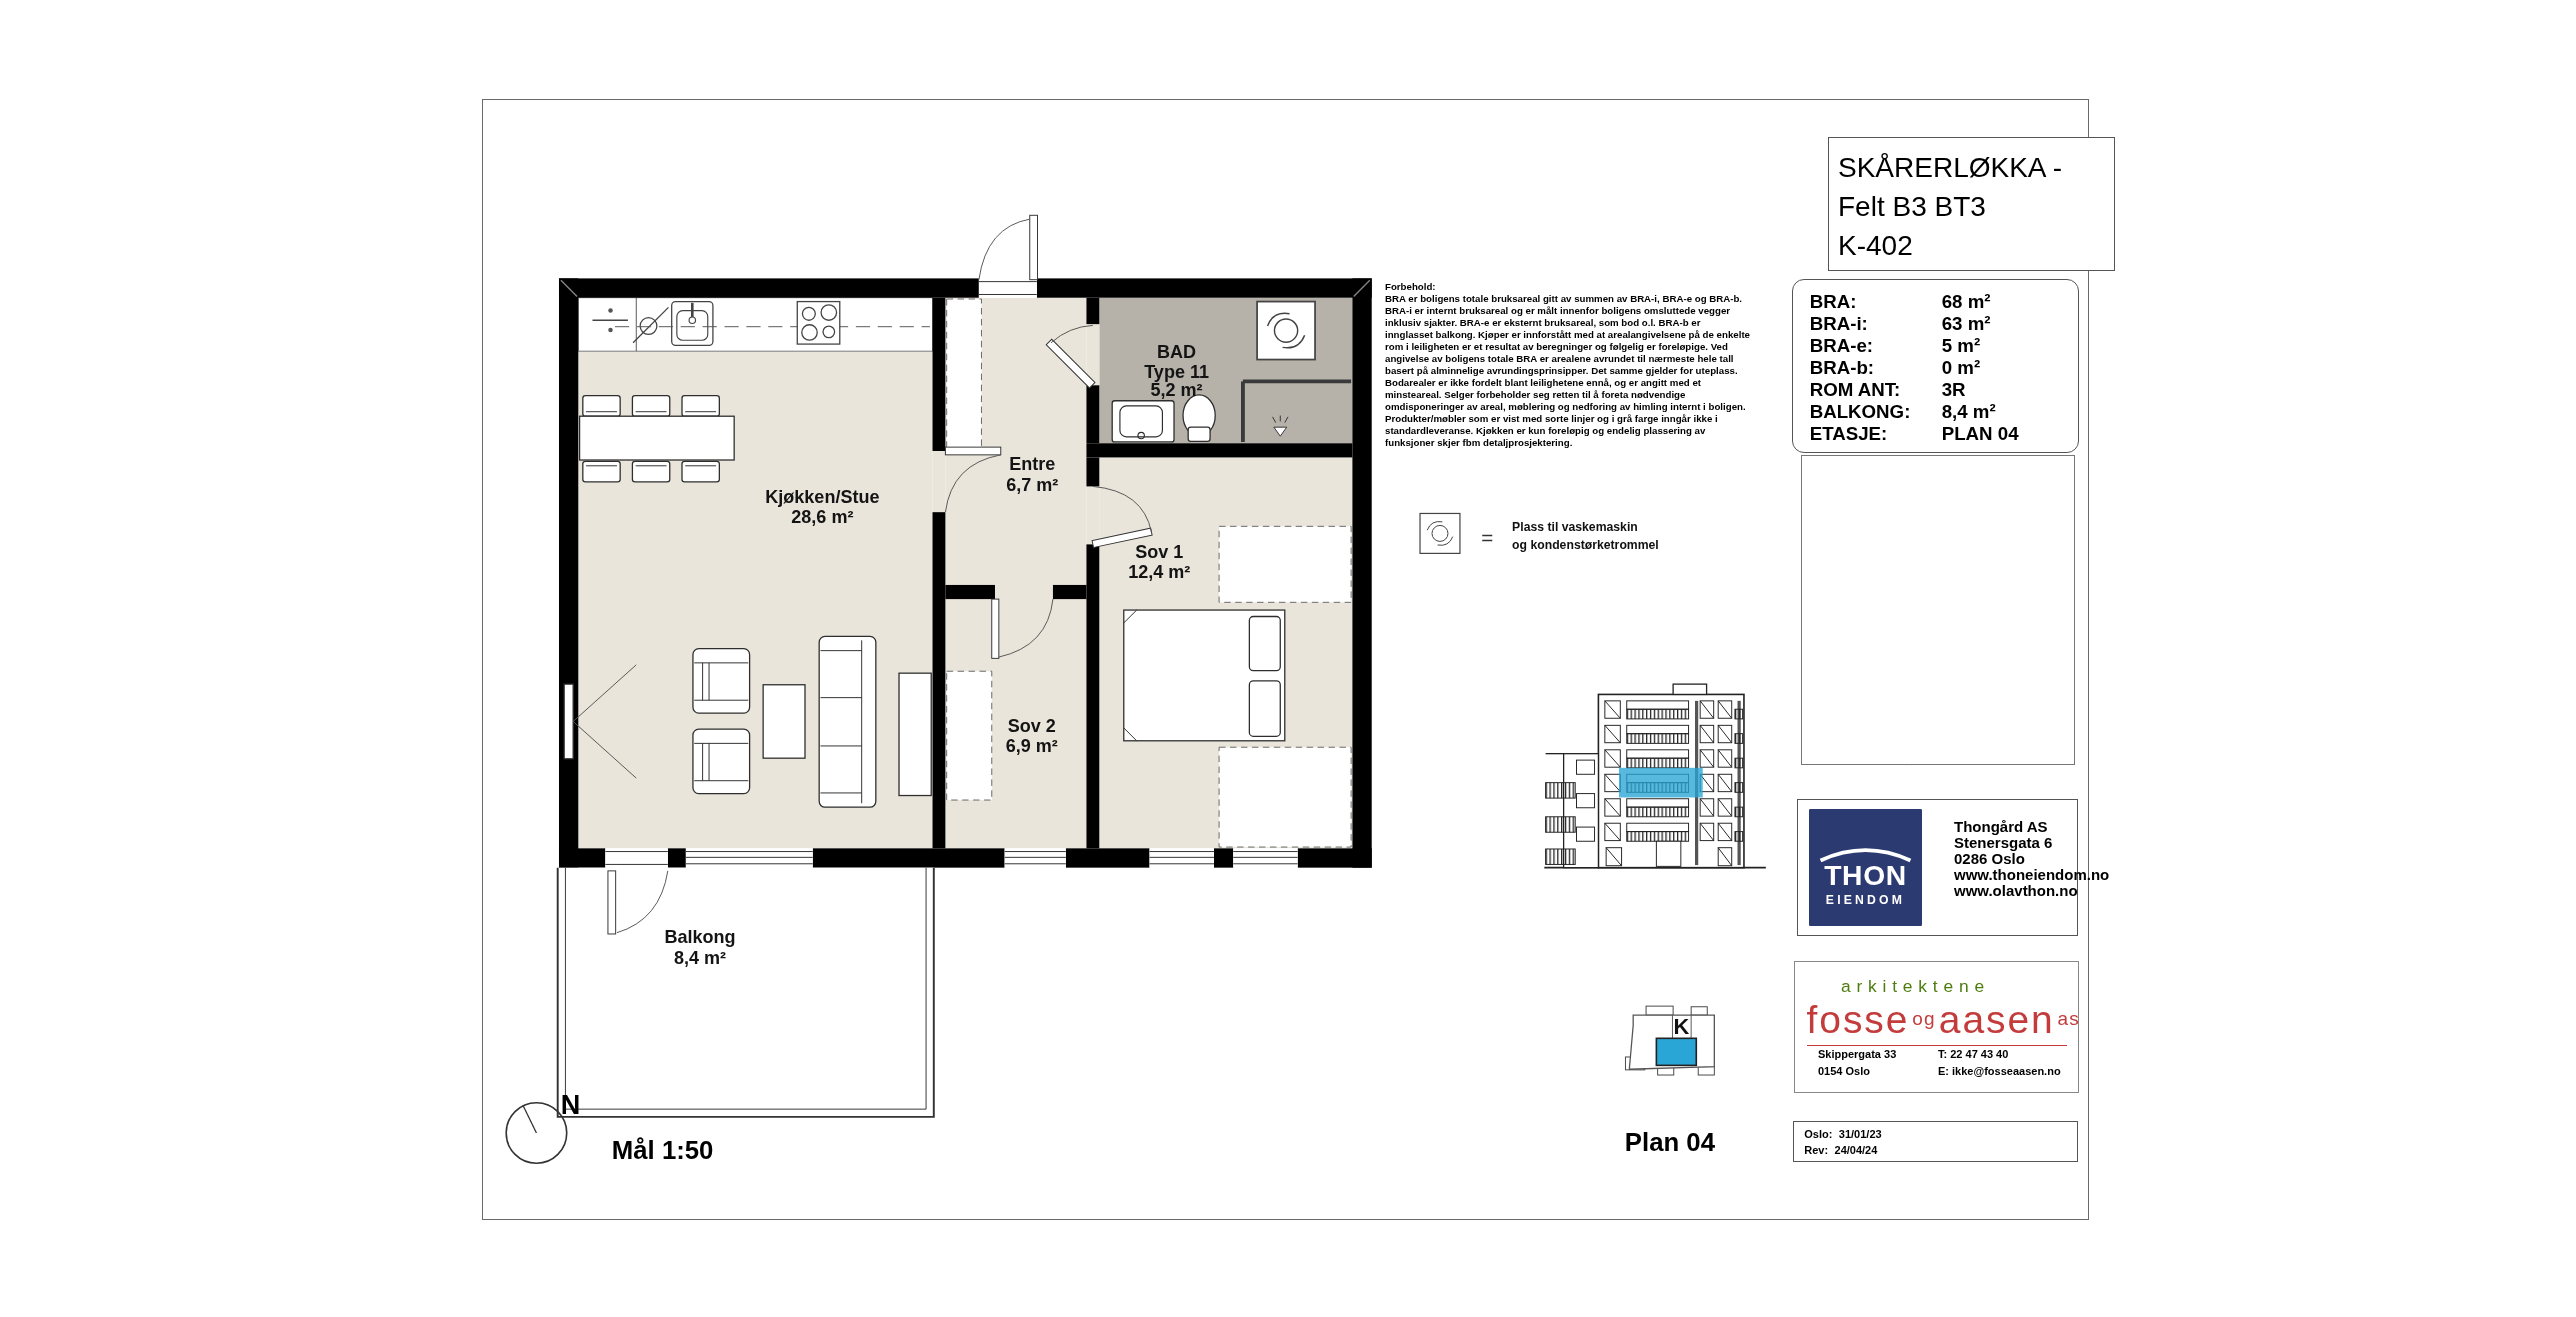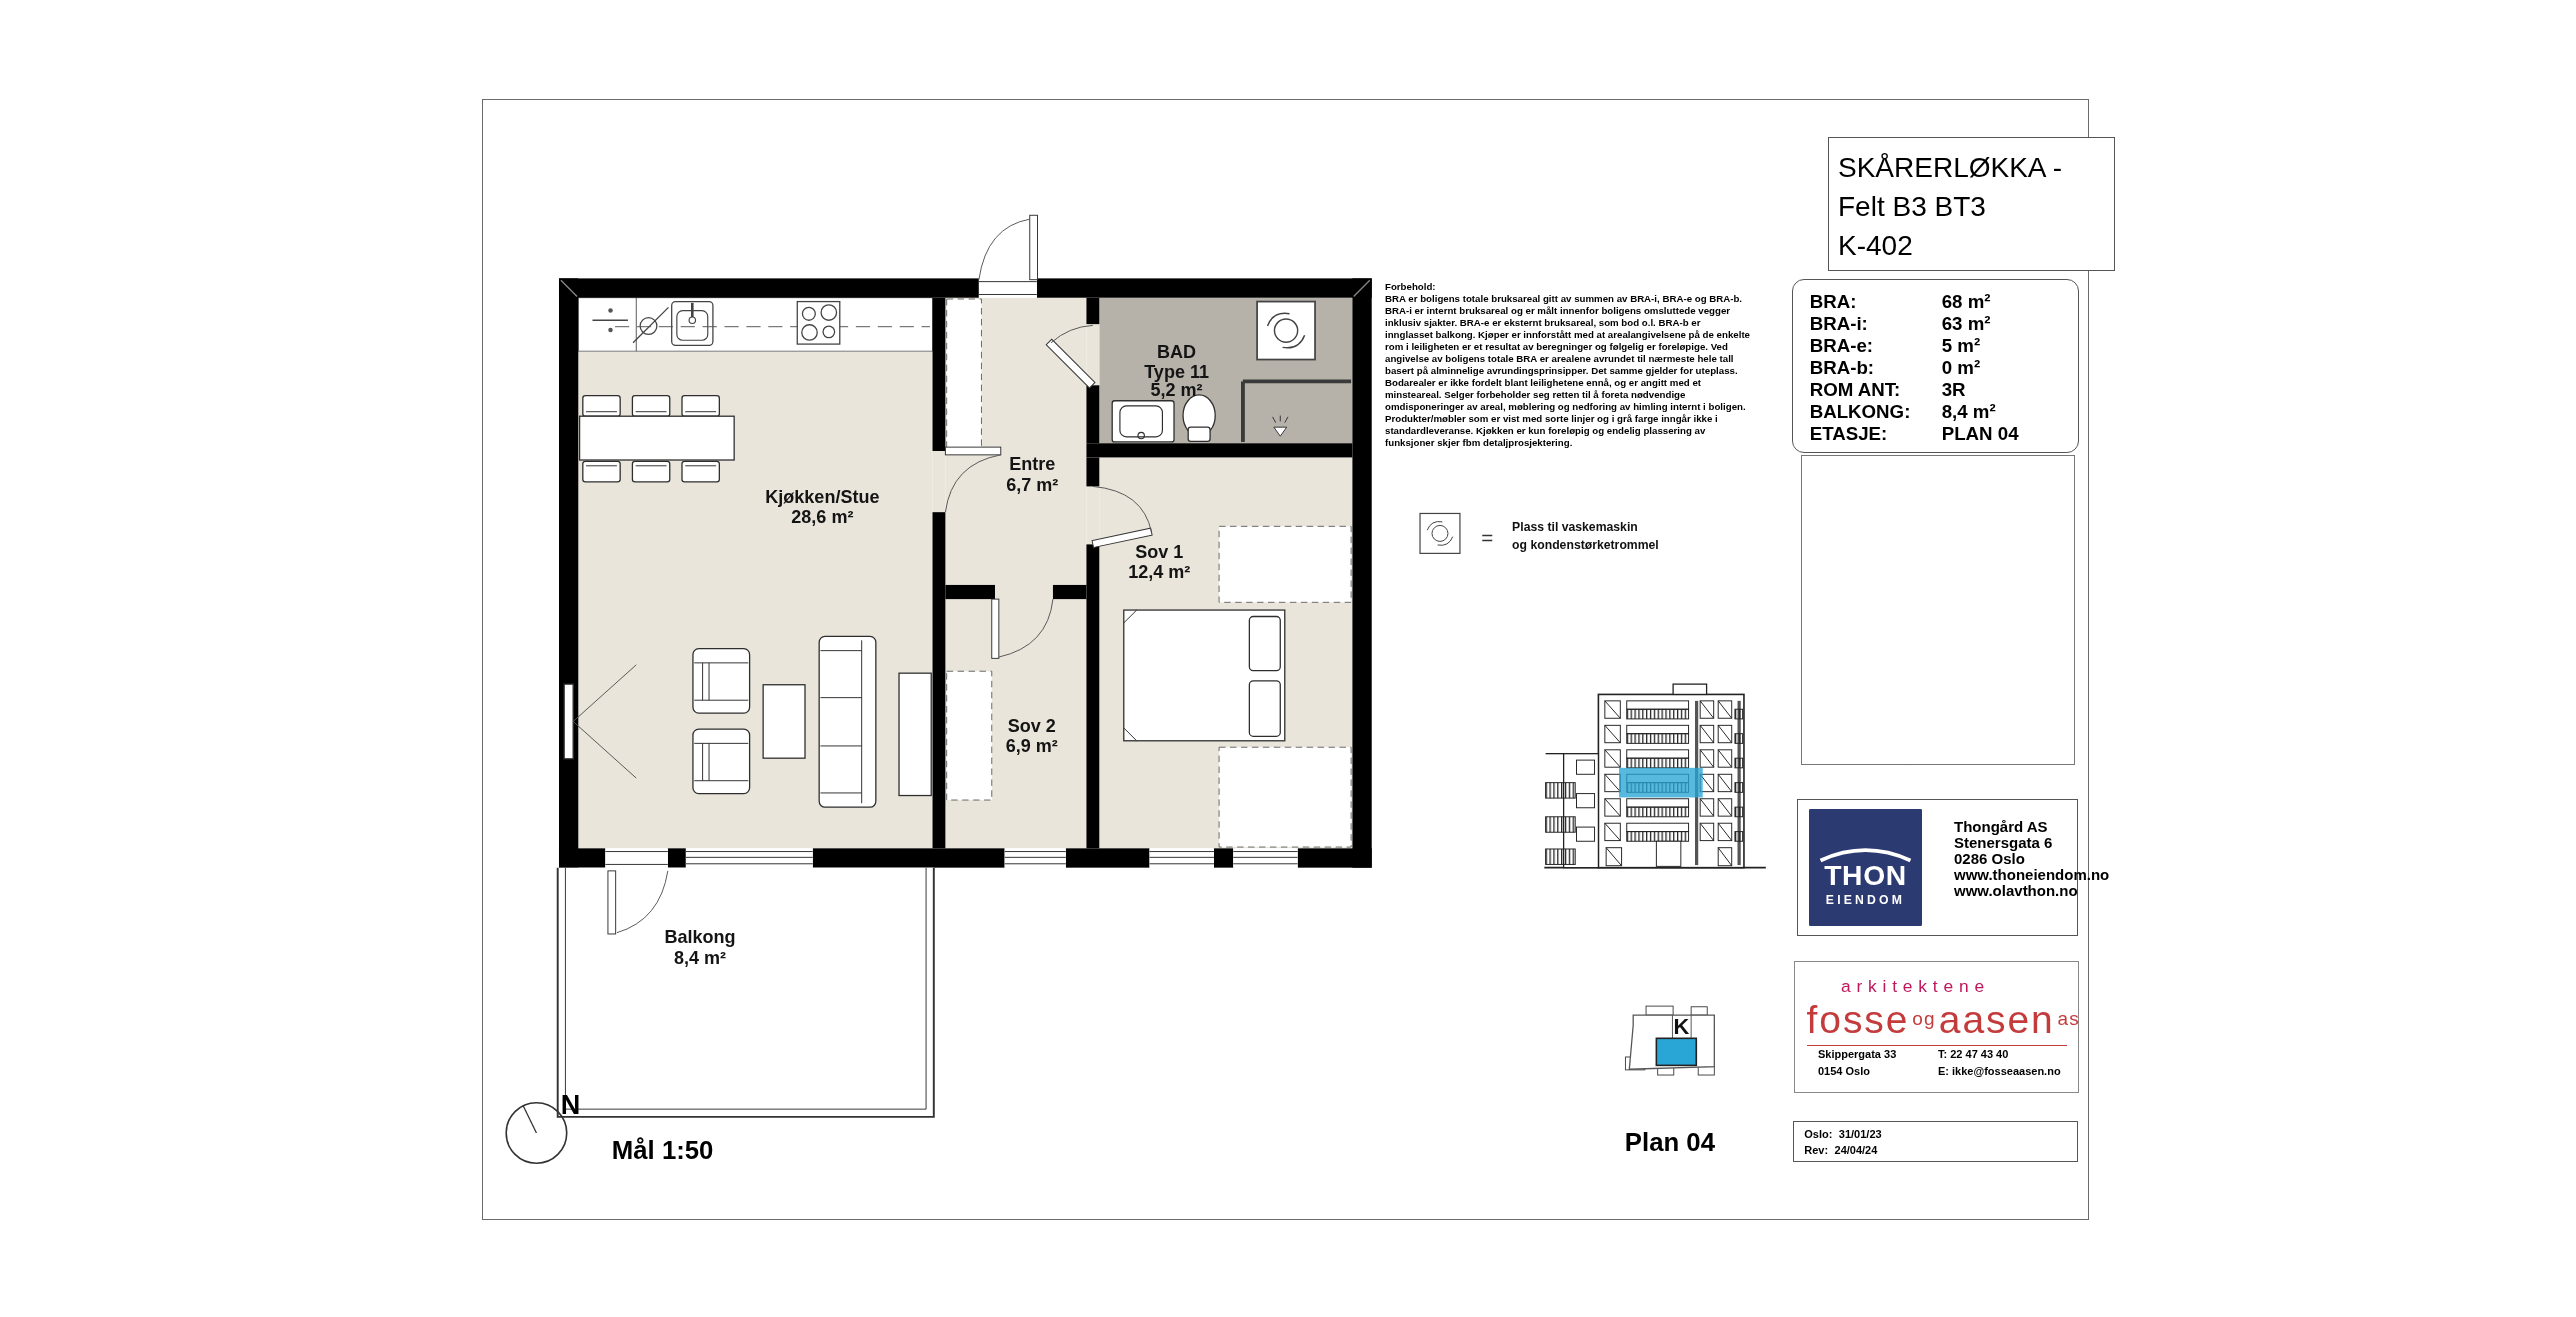--- a/index.html
+++ b/index.html
@@ -36,21 +36,21 @@
   .box{position:absolute;border:1.3px solid #555;background:#fff;box-sizing:border-box;}
   .title-box{left:1792px;top:137px;width:287px;height:134px;padding:10.3px 0 0 9px;font-size:28px;line-height:39px;font-weight:400;margin-left:36px;}
   .area-box{left:1792px;top:279px;width:287px;height:174px;padding-top:11px;font-weight:700;font-size:18.7px;border-radius:12px;}
   .area-row{display:flex;line-height:22px;}
   .area-row .lbl{width:132px;padding-left:16.7px;}
   .siteplan-box{left:1801px;top:455px;width:274px;height:310px;border-color:#777;}
   .thon-box{left:1797px;top:799px;width:281px;height:137px;}
   .thon-text{position:absolute;left:156px;top:19.3px;font-size:15px;line-height:16px;font-weight:700;}
   .thon-text .w1{margin-top:0;}
   .arch-box{left:1794px;top:961px;width:285px;height:132px;border-color:#888;}
-  .arch-tagline{position:absolute;left:46px;top:14px;font-size:17.4px;letter-spacing:5.8px;color:#be185d;}
+  .arch-tagline{position:absolute;left:46px;top:14px;font-size:17.4px;letter-spacing:5.8px;color:#4d7c0f;}
   .arch-logo{position:absolute;left:11.6px;top:36px;width:260px;color:#C43B3B;white-space:nowrap;border-bottom:1.9px solid #C43B3B;padding-bottom:2.6px;}
   .arch-logo .lg{font-size:39px;letter-spacing:1.9px;}
   .arch-logo .sm{font-size:19px;vertical-align:8.4px;letter-spacing:1.3px;}
   .arch-addr{position:absolute;top:84px;font-size:11px;line-height:16.7px;font-weight:700;}
   .arch-addr.left{left:23px;}
   .arch-addr.right{left:143px;}
   .dato-box{left:1793px;top:1121px;width:285px;height:41px;padding:5.2px 0 0 10.3px;font-size:11px;line-height:15.5px;font-weight:700;}
   .dato-row span.val{margin-left:6.4px;}
   .disclaimer{position:absolute;left:1385px;top:281px;width:365px;font-size:9.7px;line-height:12px;font-weight:700;}
 </style>

